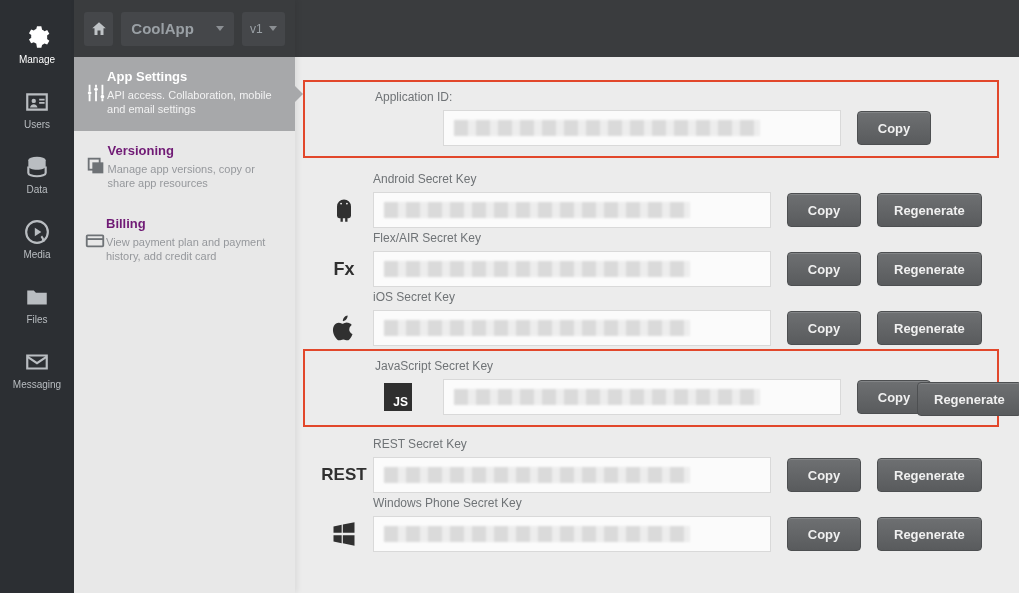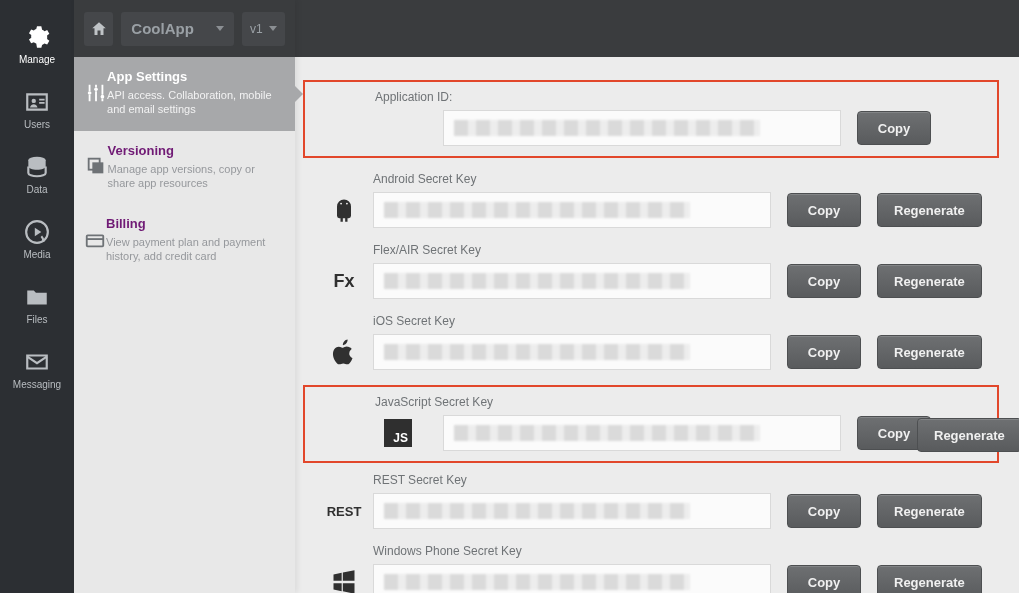--- a/index.html
+++ b/index.html
@@ -130,21 +130,21 @@
     overflow: auto;
     position: relative;
   }
   .main::before{
     content:"";
     position:absolute;
     top:0;left:0;right:0;height:57px;
     background:#3a3c3e;
     z-index:-1;
   }
-  .key-block { margin-bottom: 15px; }
+  .key-block { margin-bottom: 3px; }
   .key-label {
     font-size: 12px;
     color: #6f7376;
     margin-left: 58px;
     margin-bottom: 6px;
   }
   .key-row {
     display: flex;
     align-items: center;
   }
@@ -388,21 +388,21 @@
       </div>
     </div>
     
     <button class="btn" style="position:relative;top:-53px;left:586px;">Regenerate</button>
 
     
     <div class="key-block" style="margin-top:-32px;">
       <div class="key-label">REST Secret Key</div>
       <div class="key-row">
         <div class="key-icon">
-            <span class="txt" style="font-size:13px;">REST</span>
+            <span class="txt" style="font-size:17px;">REST</span>
           </div>
         <div class="key-input"></div>
         <button class="btn">Copy</button>
         <button class="btn">Regenerate</button>
       </div>
     </div>
 
     
     <div class="key-block">
       <div class="key-label">Windows Phone Secret Key</div>

